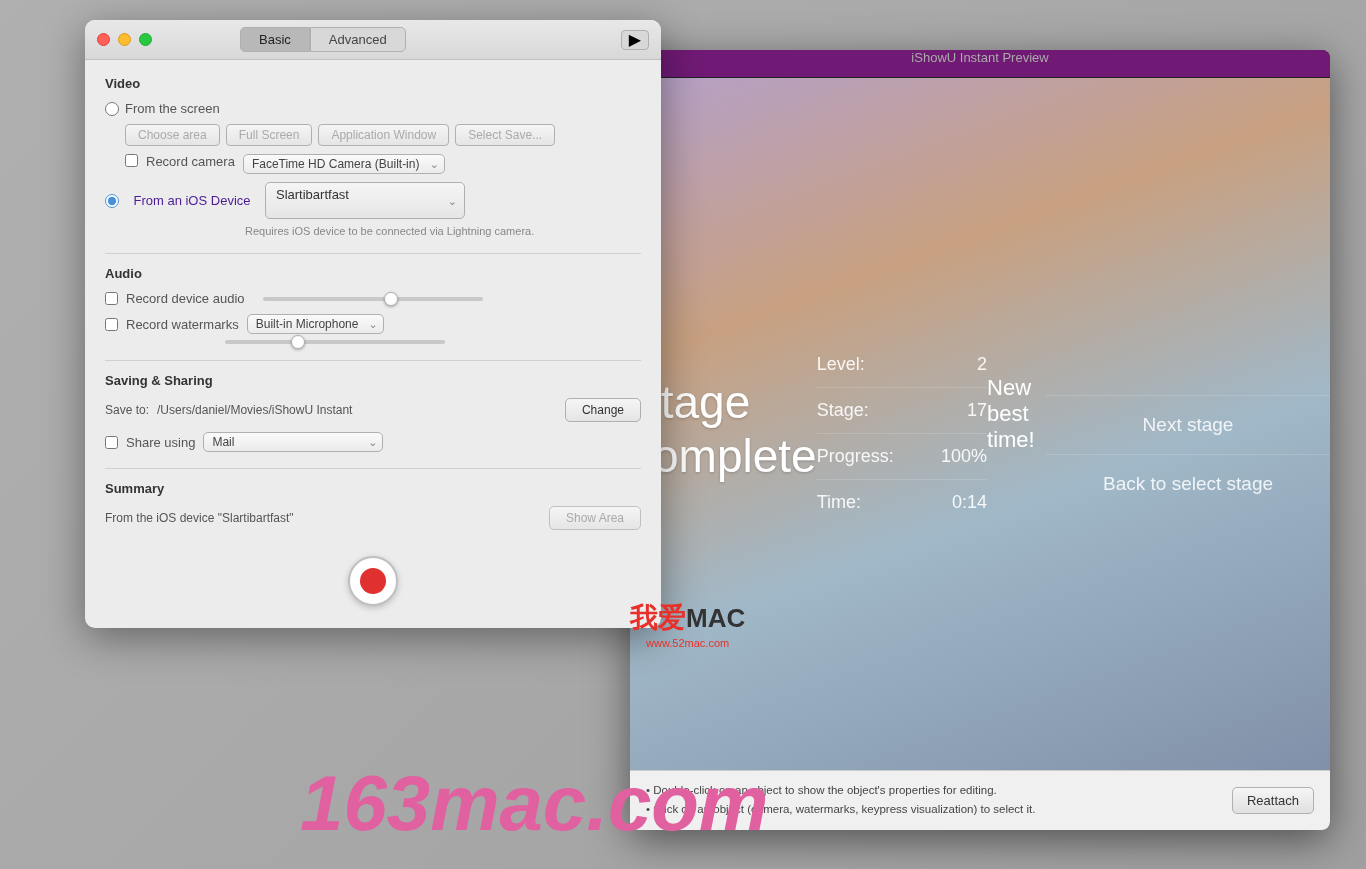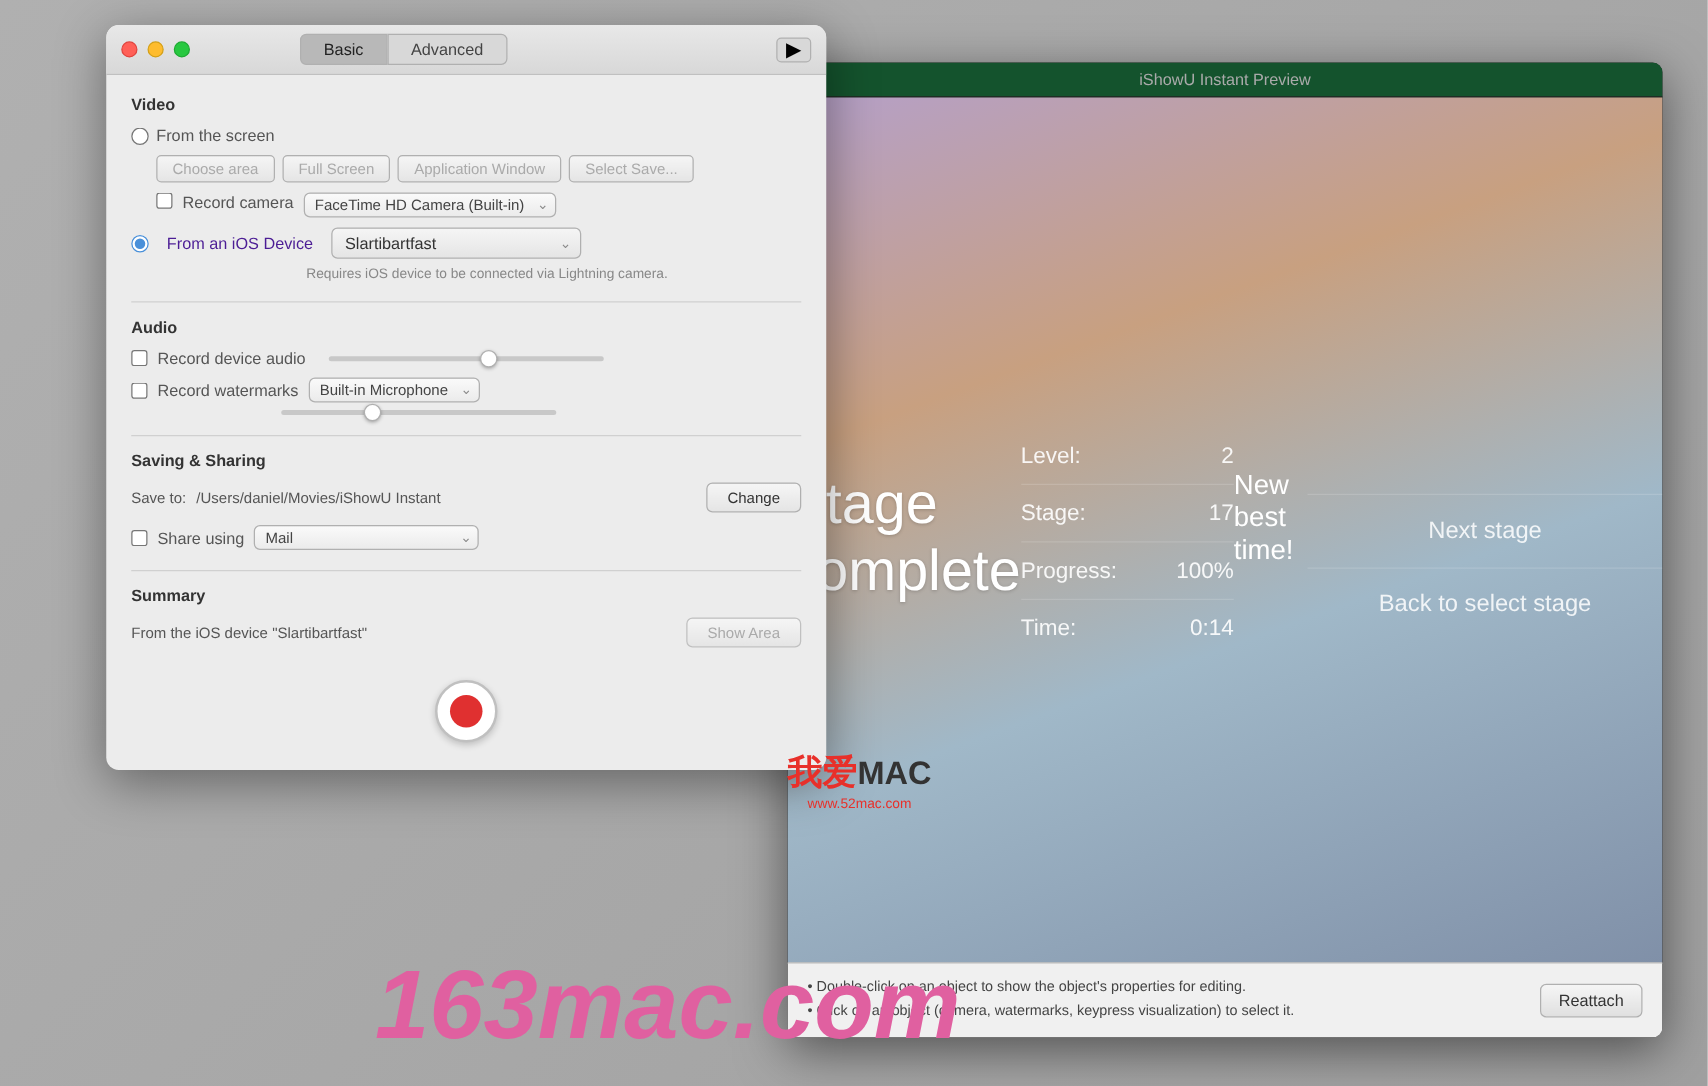--- a/index.html
+++ b/index.html
@@ -29,24 +29,23 @@
       height: 780px;
       background: #2d2d2d;
       border-radius: 8px;
       box-shadow: 0 10px 40px rgba(0,0,0,0.5);
       display: flex;
       flex-direction: column;
       overflow: hidden;
     }
 
     .preview-titlebar {
-      background: #14532d;
+      background: #701a75;
       height: 28px;
       display: flex;
-      align-items: center;
       justify-content: center;
       border-bottom: 1px solid #222;
       flex-shrink: 0;
     }
 
     .preview-titlebar span {
       color: #aaa;
       font-size: 13px;
     }
 
@@ -340,21 +339,21 @@
       position: absolute;
       right: 8px;
       top: 50%;
       transform: translateY(-50%);
       font-size: 11px;
       color: #888;
       pointer-events: none;
     }
 
     .ios-select {
-      padding: 4px 28px 4px 10px;
+      padding: 4px 28px 16px 10px;
       font-size: 13px;
       border: 1px solid #b0b0b0;
       border-radius: 5px;
       background: linear-gradient(180deg, #f5f5f5, #e5e5e5);
       color: #333;
       appearance: none;
       -webkit-appearance: none;
       cursor: pointer;
       min-width: 200px;
     }

